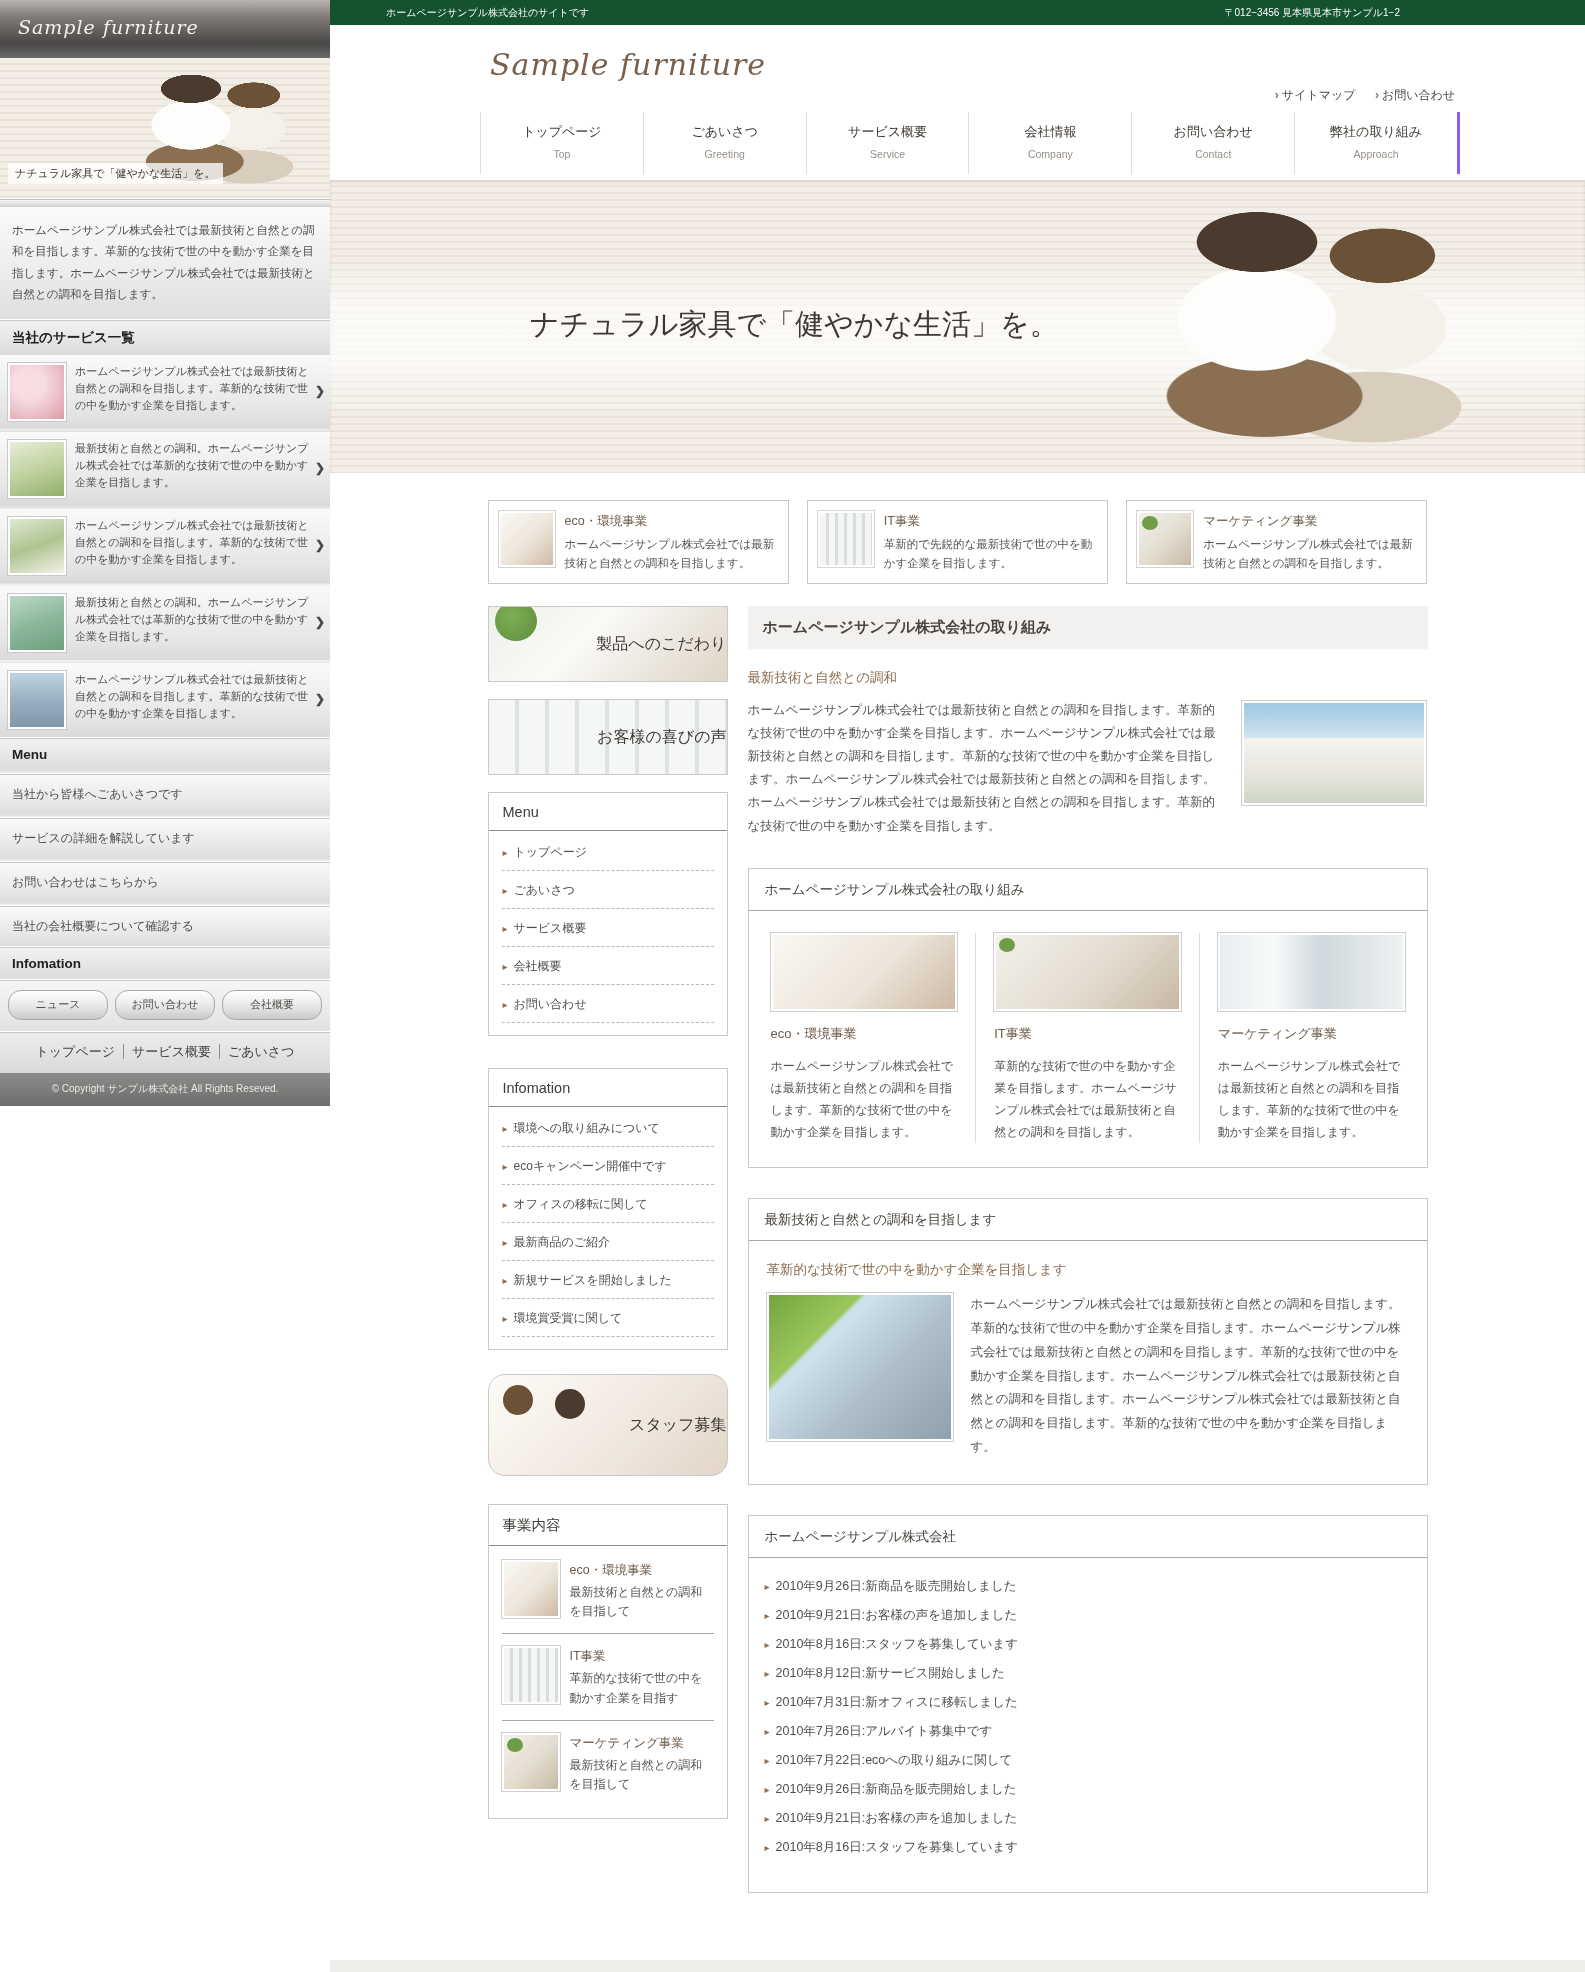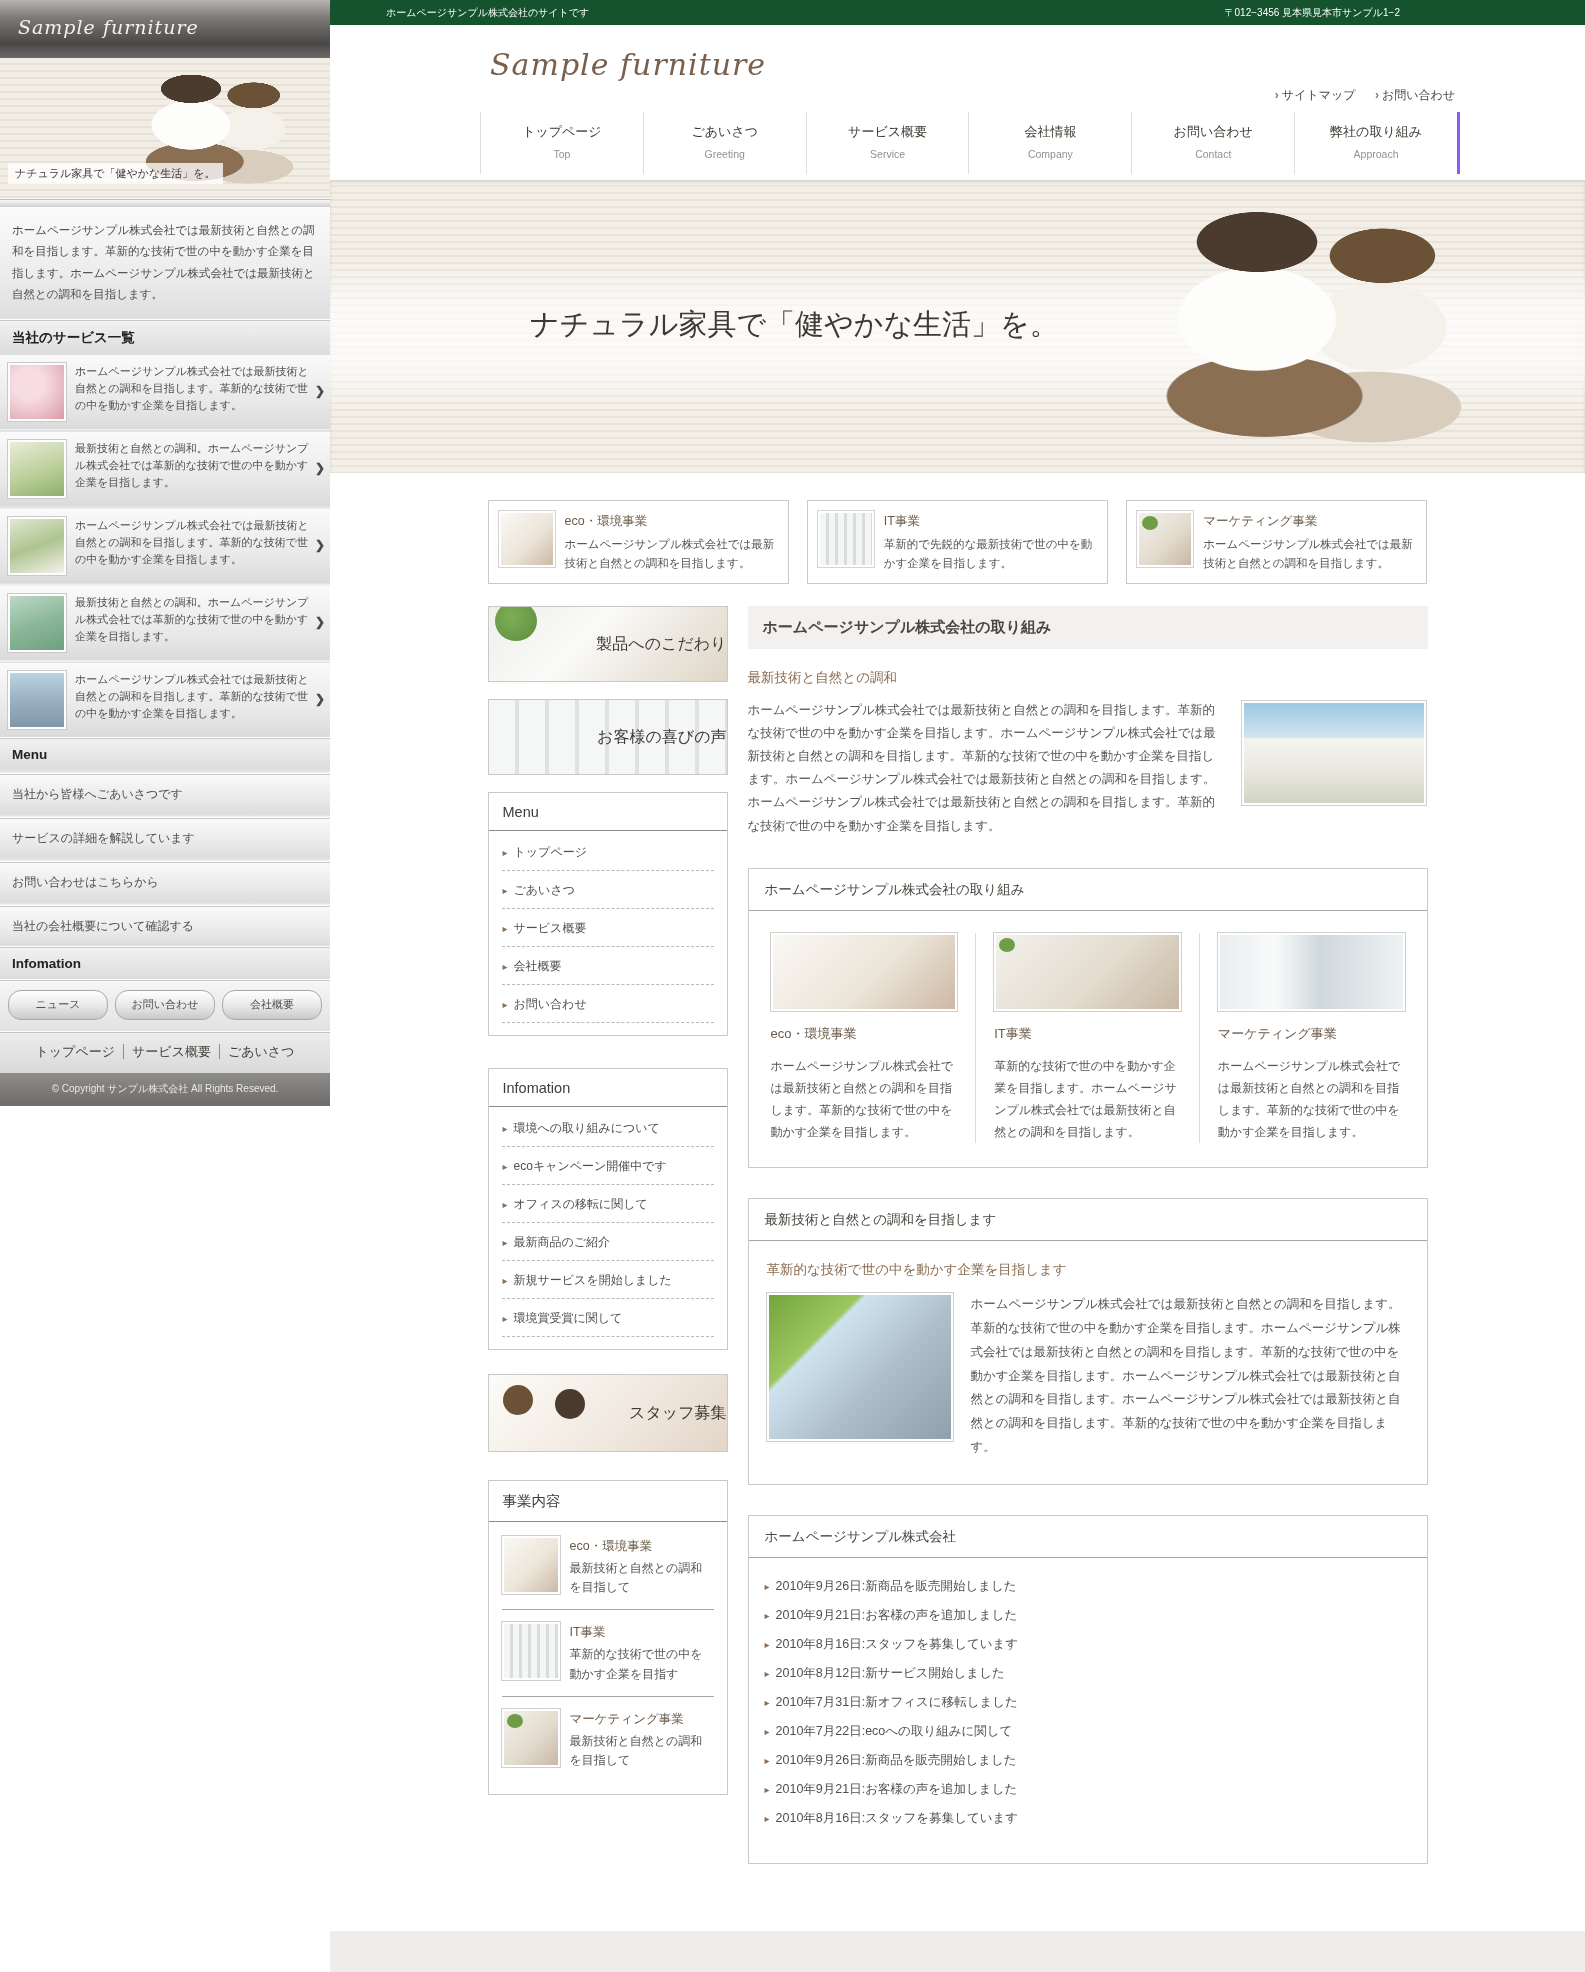--- a/index.html
+++ b/index.html
@@ -84,21 +84,21 @@
 
   
   .banner { height:76px; border:1px solid #c9c9c9; position:relative; margin-bottom:17px; overflow:hidden; display:block; }
   .banner .label { position:absolute; right:0; top:50%; transform:translateY(-50%); font-family:"DejaVu Serif",serif; font-size:16px; color:#3e3933; white-space:nowrap; }
   .bg-desk { background:linear-gradient(135deg,#eef0ea 0%,#fafaf8 40%,#ded5c6 100%),#eee; }
   .bg-desk::before { content:""; position:absolute; left:6px; top:-6px; width:42px; height:40px; border-radius:50%;
     background:radial-gradient(circle at 40% 40%, #7fae56, #5d8d3c); }
   .bg-office { background:repeating-linear-gradient(90deg,#f5f6f6 0 26px,#dfe2e2 26px 30px),#eef0f0; }
   .bg-staff { background:linear-gradient(135deg,#fdfbf8 0%,#f1e9e0 55%,#e3d5c8 100%); }
   .bg-staff::before { content:""; position:absolute; left:14px; top:10px; width:30px; height:30px; border-radius:50%; background:#6b5136; box-shadow:52px 4px 0 #4a3b2e; }
-  .banner.staff { height:78px; margin-bottom:28px; }
+  .banner.staff { height:102px; margin-bottom:28px;border-radius:17px; }
 
   .sbox { border:1px solid #c9c9c9; background:#fff; margin-bottom:24px; }
   .sbox-h { padding:11px 14px 10px; font-size:14.5px; color:#3f3b36; border-bottom:1px solid #8f8d8a; }
   .sbox-body { padding:2px 13px 12px; }
   .sbox-item { display:block; padding:11px 0 9px 1px; font-size:12px; color:#4f4f4f; border-bottom:1px dashed #b9b9b9; }
   .arr { color:#8a6d52; margin-right:6px; font-size:10px; }
   .menu-mb { margin-bottom:32px; }
 
   .biz-item { display:flex; gap:10px; padding:12px 0; border-bottom:1px solid #a9a7a4; }
   .biz-item:last-child { border-bottom:none; }
@@ -374,20 +374,21 @@
         </div>
 
         <div class="wbox">
           <div class="wbox-h">ホームページサンプル株式会社</div>
           <div class="news-body">
             <a class="news-item"><span class="arr">▸</span><span>2010年9月26日:新商品を販売開始しました</span></a>
             <a class="news-item"><span class="arr">▸</span><span>2010年9月21日:お客様の声を追加しました</span></a>
             <a class="news-item"><span class="arr">▸</span><span>2010年8月16日:スタッフを募集しています</span></a>
             <a class="news-item"><span class="arr">▸</span><span>2010年8月12日:新サービス開始しました</span></a>
             <a class="news-item"><span class="arr">▸</span><span>2010年7月31日:新オフィスに移転しました</span></a>
+            <a class="news-item"><span class="arr">▸</span><span>2010年7月26日:アルバイト募集中です</span></a>
             <a class="news-item"><span class="arr">▸</span><span>2010年7月22日:ecoへの取り組みに関して</span></a>
             <a class="news-item"><span class="arr">▸</span><span>2010年9月26日:新商品を販売開始しました</span></a>
             <a class="news-item"><span class="arr">▸</span><span>2010年9月21日:お客様の声を追加しました</span></a>
             <a class="news-item"><span class="arr">▸</span><span>2010年8月16日:スタッフを募集しています</span></a>
           </div>
         </div>
       </div>
     </div>
   </div>
 

